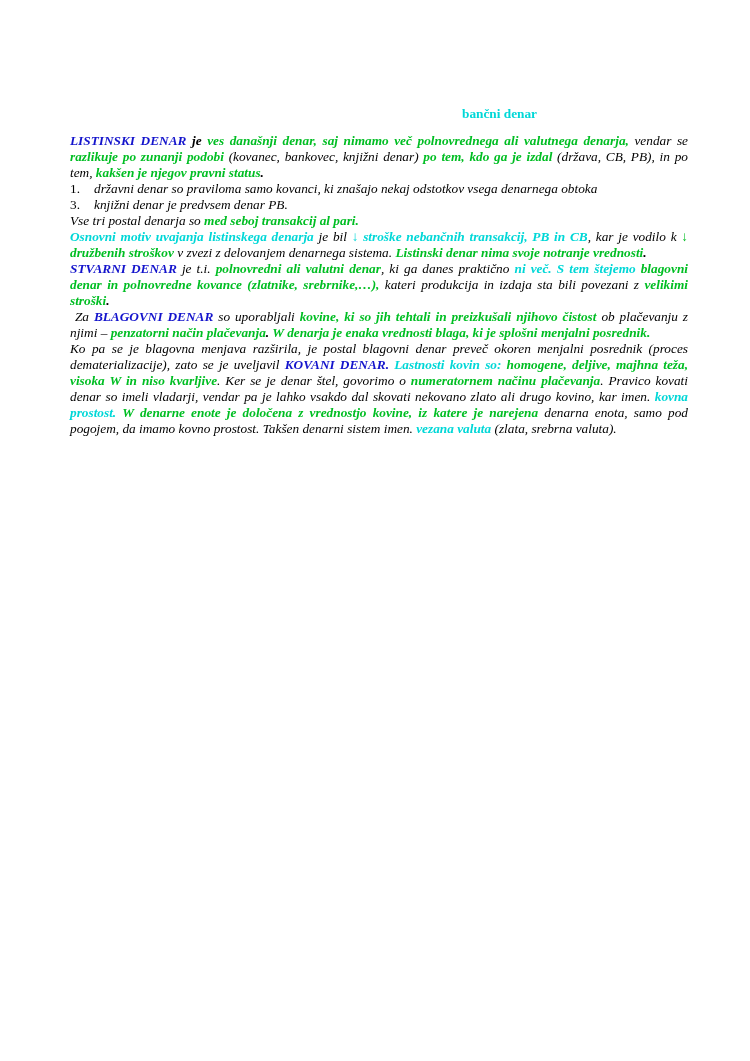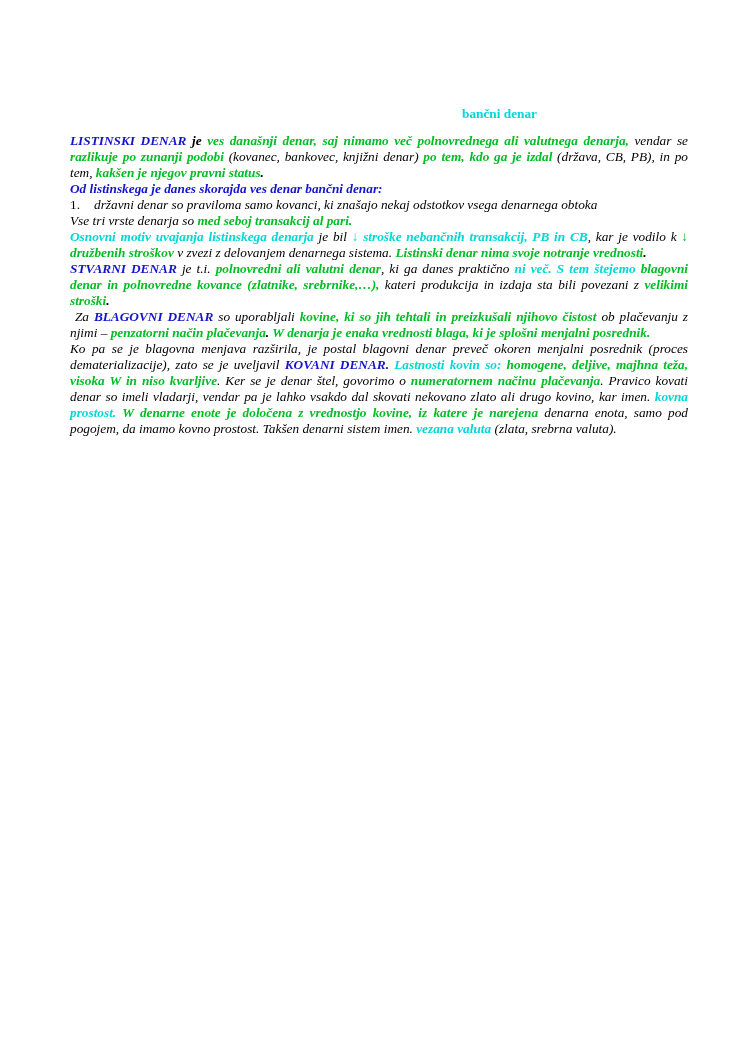--- a/index.html
+++ b/index.html
@@ -53,22 +53,22 @@
   }
 </style>
 </head>
 <body>
 
 <div class="page">
   <div class="content">
     <p class="doc-title">bančni denar</p>
 
   <p class="para"><span class="run blue-bold">LISTINSKI DENAR</span><span class="run black-bold"> je </span><span class="run green-bold">ves današnji denar, saj nimamo več polnovrednega ali valutnega denarja,</span><span class="run black"> vendar se </span><span class="run green-bold">razlikuje po zunanji podobi </span><span class="run black">(kovanec, bankovec, knjižni denar) </span><span class="run green-bold">po tem, kdo ga je izdal </span><span class="run black">(država, CB, PB), in po tem, </span><span class="run green-bold">kakšen je njegov pravni status</span><span class="run black-bold">.</span></p>
-      <p class="para"><span class="run blue-bold">Od listinskega je danes skorajda ves denar bančni denar:</span></p>
       <p class="para"><span class="list-num">1.</span><span class="run black">državni denar so praviloma samo kovanci, ki znašajo nekaj odstotkov vsega denarnega obtoka</span></p>
-      <p class="para"><span class="run black">Vse tri vrste denarja so </span><span class="run green-bold">med seboj transakcij al pari.</span></p>
+      <p class="para"><span class="list-num">3.</span><span class="run black">knjižni denar je predvsem denar PB.</span></p>
+      <p class="para"><span class="run black">Vse tri postal denarja so </span><span class="run green-bold">med seboj transakcij al pari.</span></p>
       <p class="para"><span class="run cyan-bold">Osnovni motiv uvajanja listinskega denarja</span><span class="run black"> je bil </span><span class="run cyan-bold">↓ stroške nebančnih transakcij, PB in CB</span><span class="run black">, kar je vodilo k </span><span class="run green-bold">↓ družbenih stroškov</span><span class="run black"> v zvezi z delovanjem denarnega sistema. </span><span class="run green-bold">Listinski denar nima svoje notranje vrednosti</span><span class="run black-bold">.</span></p>
       <p class="para"><span class="run blue-bold">STVARNI DENAR</span><span class="run black"> je t.i. </span><span class="run green-bold">polnovredni ali valutni denar</span><span class="run black">, ki ga danes praktično </span><span class="run cyan-bold">ni več. S tem štejemo </span><span class="run green-bold">blagovni denar in polnovredne kovance (zlatnike, srebrnike,…),</span><span class="run black"> kateri produkcija in izdaja sta bili povezani z </span><span class="run green-bold">velikimi stroški</span><span class="run black-bold">.</span></p>
       <p class="para"><span class="run black">&nbsp;Za </span><span class="run blue-bold">BLAGOVNI DENAR</span><span class="run black"> so uporabljali </span><span class="run green-bold">kovine, ki so jih tehtali in preizkušali njihovo čistost</span><span class="run black"> ob plačevanju z njimi – </span><span class="run green-bold">penzatorni način plačevanja</span><span class="run black-bold">. </span><span class="run green-bold">W denarja je enaka vrednosti blaga, ki je splošni menjalni posrednik.</span></p>
       <p class="para"><span class="run black">Ko pa se je blagovna menjava razširila, je postal blagovni denar preveč okoren menjalni posrednik (proces dematerializacije), zato se je uveljavil </span><span class="run blue-bold">KOVANI DENAR.</span><span class="run cyan-bold"> Lastnosti kovin so: </span><span class="run green-bold">homogene, deljive, majhna teža, visoka W in niso kvarljive</span><span class="run black">. Ker se je denar štel, govorimo o </span><span class="run green-bold">numeratornem načinu plačevanja</span><span class="run black">. Pravico kovati denar so imeli vladarji, vendar pa je lahko vsakdo dal skovati nekovano zlato ali drugo kovino, kar imen. </span><span class="run cyan-bold">kovna prostost. </span><span class="run green-bold">W denarne enote je določena z vrednostjo kovine, iz katere je narejena</span><span class="run black"> denarna enota, samo pod pogojem, da imamo kovno prostost. Takšen denarni sistem imen. </span><span class="run cyan-bold">vezana valuta</span><span class="run black"> (zlata, srebrna valuta).</span></p>
     </div>
   <div class="page-number">2</div>
 </div>
 
 </body></html>

